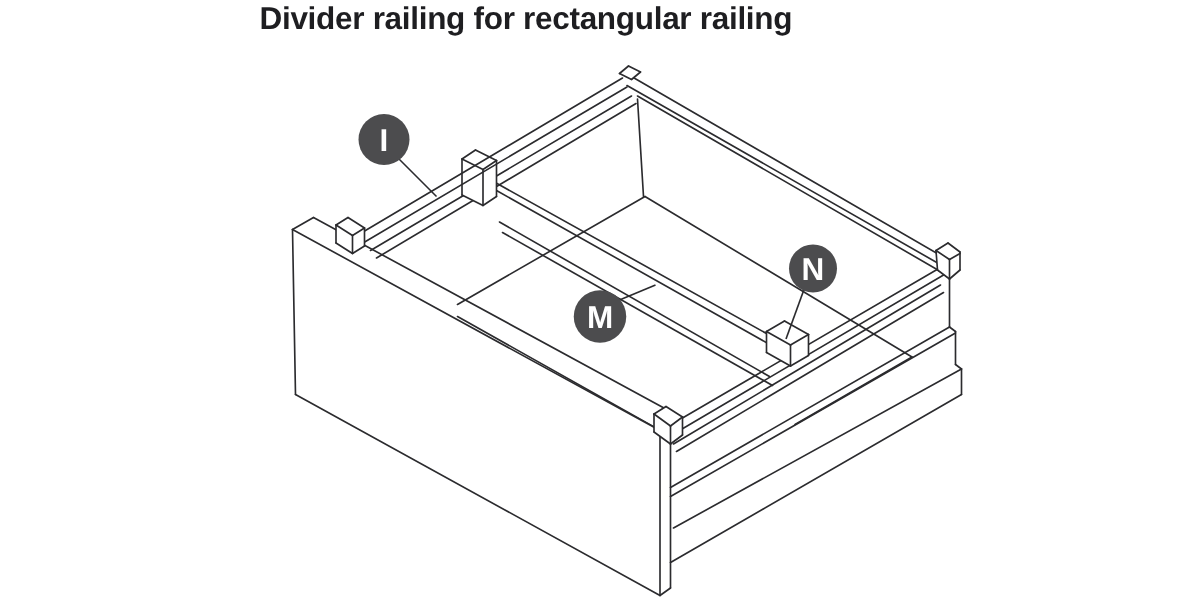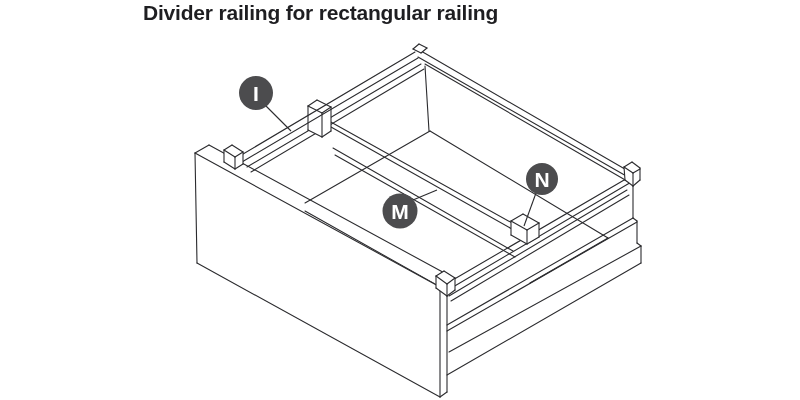--- a/index.html
+++ b/index.html
@@ -6,21 +6,21 @@
   #page-root {
     position: relative;
     width: 800px;
     height: 400px;
     background: #ffffff;
     overflow: hidden;
     font-family: "Liberation Sans", sans-serif;
   }
   #diagram-title {
     position: absolute;
-    left: 143px;
+    left: 173px;
     top: 1px;
     font-size: 21px;
     font-weight: 700;
     letter-spacing: -0.2px;
     color: #1e1e21;
     white-space: nowrap;
   }
   #drawer-diagram {
     position: absolute;
     left: 0;

